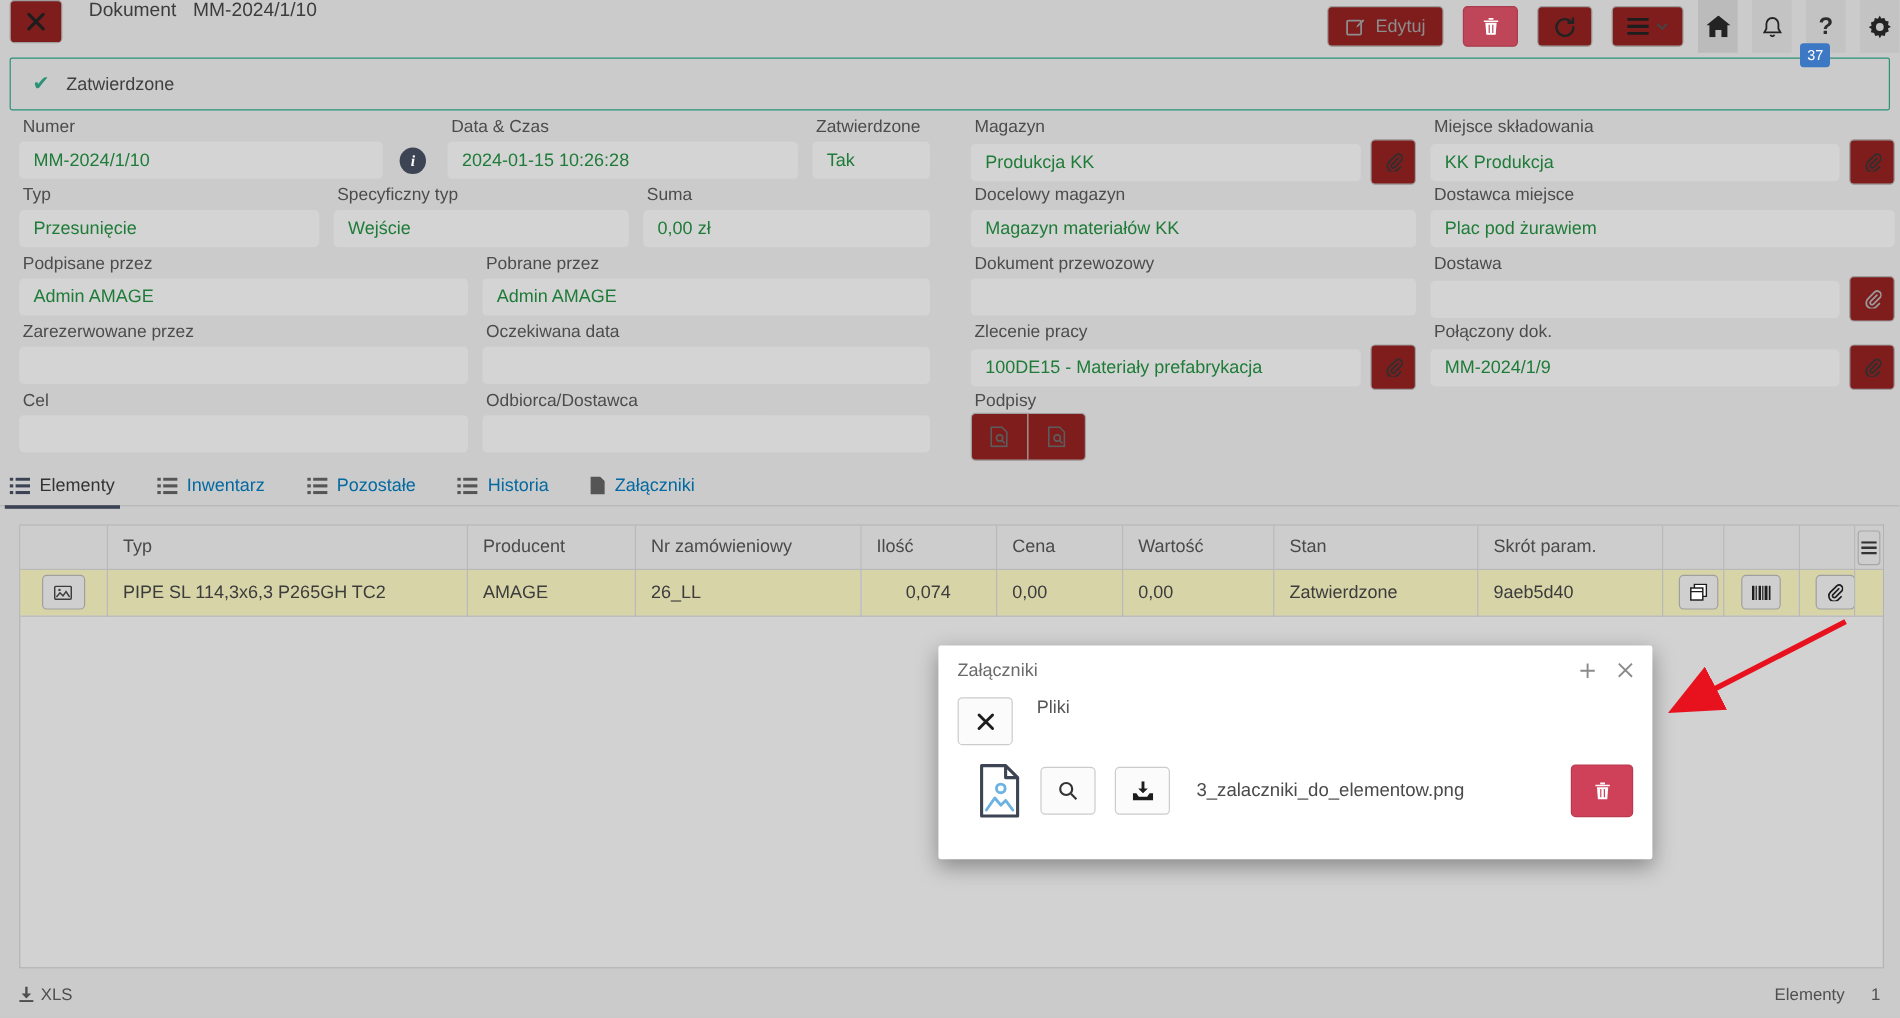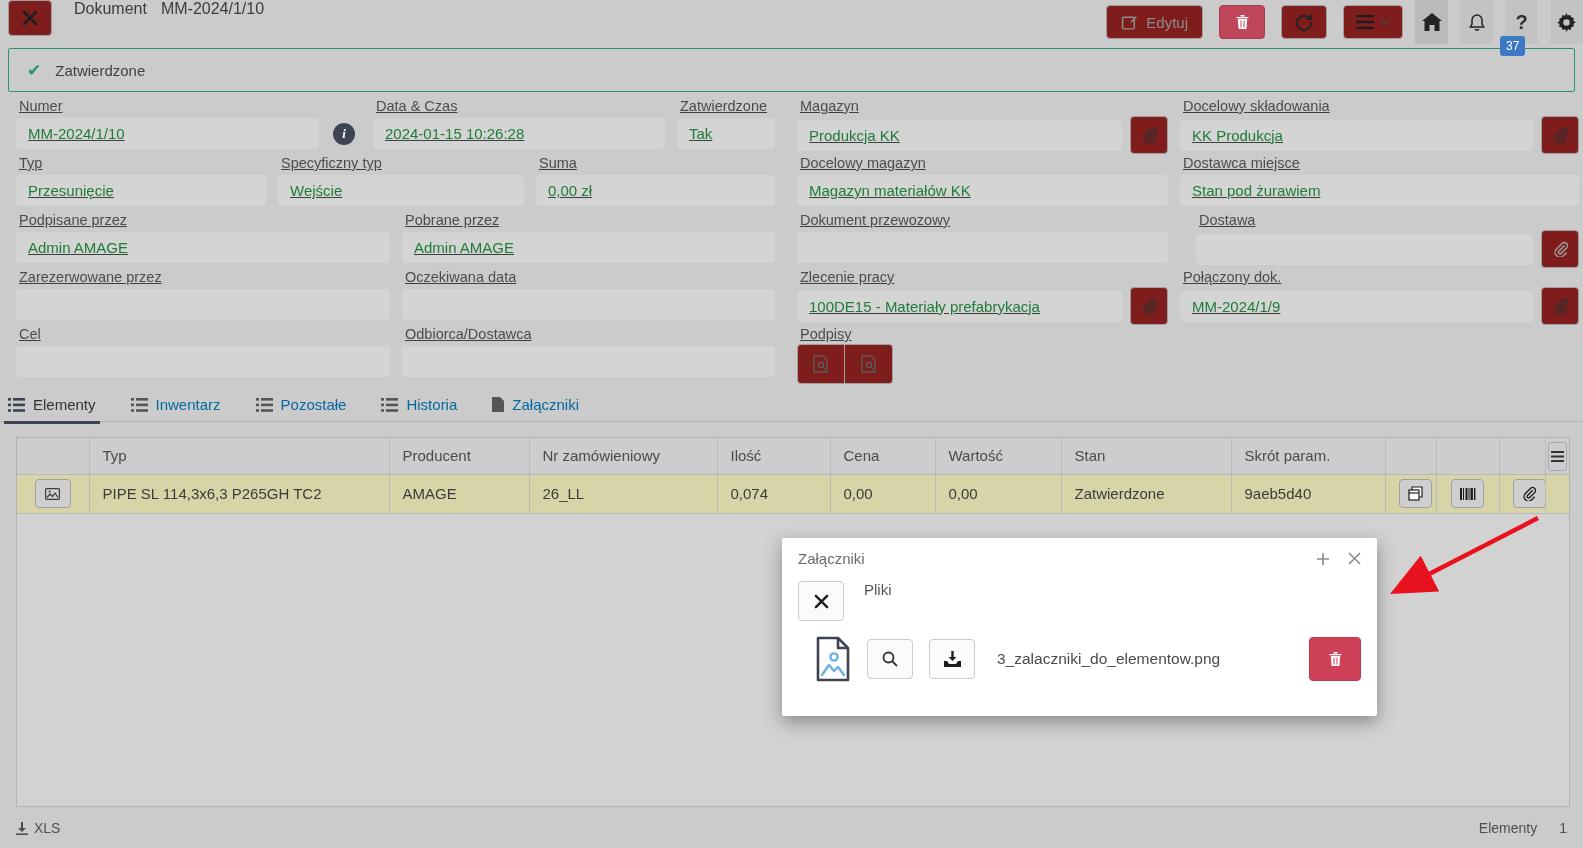--- a/index.html
+++ b/index.html
@@ -29,21 +29,21 @@
   .qmark { font-size:20px; font-weight:bold; color:#2d2d2d; }
 
   
   .banner {
     position:absolute; top:48px; left:8px; right:8px; height:44px;
     border:1px solid #2a9277; border-radius:2px; display:flex; align-items:center; padding:0 18px; gap:14px; color:#3f3f3f;
   }
   .banner .check { color:#2a9277; font-size:17px; font-weight:bold; }
 
   
-  .form { position:absolute; top:96px; left:16px; right:4px; display:flex; gap:22px;text-decoration:underline; }
+  .form { position:absolute; top:96px; left:16px; right:4px; display:flex; gap:34px; }
   .form-col { display:flex; flex-direction:column; }
   .form-col.left  { width:759px; }
   .form-col.right { flex:1; }
   .frow { display:flex; gap:12px; height:57px; }
   .cell { display:flex; flex-direction:column; }
   .cell .lbl { font-size:14.5px; color:#4c4c4c; height:22px; line-height:20px; padding-left:3px; white-space:nowrap; }
   .cell .wrap { display:flex; gap:8px; align-items:center; }
   .field {
     background:#d4d4d4; border-radius:4px; height:31px; line-height:31px;
     padding:0 12px; color:#1e7c38; flex:1; white-space:nowrap; overflow:hidden;
@@ -65,21 +65,21 @@
   .tab .ticon { color:#4c4c4c; }
 
   
   .tablewrap { position:absolute; top:437px; left:16px; right:13px; bottom:41px; background:#d2d2d2; border:1px solid #b3b3b3; }
   table.grid { border-collapse:collapse; width:100%; table-layout:fixed; font-size:15px; }
   table.grid th, table.grid td { border:1px solid #b9b9b9; border-top:none; padding:0 13px; white-space:nowrap; overflow:hidden; }
   table.grid th { height:36px; font-weight:normal; text-align:left; color:#4a4a4a; background:#cdcdcd; }
   table.grid td { height:39px; background:#d7d5a8; color:#3c3c3c; }
   table.grid th:first-child, table.grid td:first-child { border-left:none; }
   table.grid th:last-child, table.grid td:last-child { border-right:none; }
-  th.num, td.num { text-align:left; }
+  th.num, td.num { text-align:center; }
   td.ctr { text-align:center; padding:0; }
   .cellbtn { width:36px; height:29px; background:#cfcfcf; margin:0 auto; }
   .hambtn { width:100%; height:29px; background:#cdcdcd; border:1px solid #a8a8a8; border-radius:3px; display:flex; align-items:center; justify-content:center; cursor:pointer; margin-top:2px; }
 
   
   .footer { position:absolute; left:0; right:0; bottom:0; height:40px; display:flex; align-items:center; padding:0 16px; color:#4f4f4f; font-size:14px; }
   .xls { display:flex; align-items:center; gap:6px; cursor:pointer; }
   .foot-right { margin-left:auto; display:flex; gap:22px; color:#4f4f4f; }
 
   
@@ -290,21 +290,21 @@
           <button class="btn linkbtn">
             <span>
                 <svg width="15" height="16" viewBox="0 0 15 16" fill="none" stroke="#2f2f2f" stroke-width="1.5">
                   <path d="M11.5 4.5l-5.6 5.6a1.6 1.6 0 1 0 2.3 2.3l5.6-5.6a3.2 3.2 0 0 0-4.5-4.5L3.6 8a4.8 4.8 0 0 0 6.8 6.8l3.2-3.2"></path>
                 </svg>
               </span>
           </button>
         </div>
       </div>
       <div class="cell" style="flex:1;">
-        <div class="lbl">Docelowy składowania</div>
+        <div class="lbl">Miejsce składowania</div>
         <div class="wrap">
           <div class="field">KK Produkcja</div>
           <button class="btn linkbtn">
             <span>
                 <svg width="15" height="16" viewBox="0 0 15 16" fill="none" stroke="#2f2f2f" stroke-width="1.5">
                   <path d="M11.5 4.5l-5.6 5.6a1.6 1.6 0 1 0 2.3 2.3l5.6-5.6a3.2 3.2 0 0 0-4.5-4.5L3.6 8a4.8 4.8 0 0 0 6.8 6.8l3.2-3.2"></path>
                 </svg>
               </span>
           </button>
         </div>
@@ -314,33 +314,33 @@
     <div class="frow">
       <div class="cell" style="width:371px;">
         <div class="lbl">Docelowy magazyn</div>
         <div class="wrap">
             <div class="field">Magazyn materiałów KK</div>
           </div>
       </div>
       <div class="cell" style="flex:1;">
         <div class="lbl">Dostawca miejsce</div>
         <div class="wrap">
-            <div class="field">Stan pod żurawiem</div>
+            <div class="field">Plac pod żurawiem</div>
           </div>
       </div>
     </div>
 
     <div class="frow">
       <div class="cell" style="width:371px;">
         <div class="lbl">Dokument przewozowy</div>
         <div class="wrap">
             <div class="field"></div>
           </div>
       </div>
-      <div class="cell" style="flex:1;margin-left:16px;">
+      <div class="cell" style="flex:1;">
         <div class="lbl">Dostawa</div>
         <div class="wrap">
           <div class="field"></div>
           <button class="btn linkbtn disabled">
             <span>
                 <svg width="15" height="16" viewBox="0 0 15 16" fill="none" stroke="#9a9a9a" stroke-width="1.5">
                   <path d="M11.5 4.5l-5.6 5.6a1.6 1.6 0 1 0 2.3 2.3l5.6-5.6a3.2 3.2 0 0 0-4.5-4.5L3.6 8a4.8 4.8 0 0 0 6.8 6.8l3.2-3.2"></path>
                 </svg>
               </span>
           </button>

